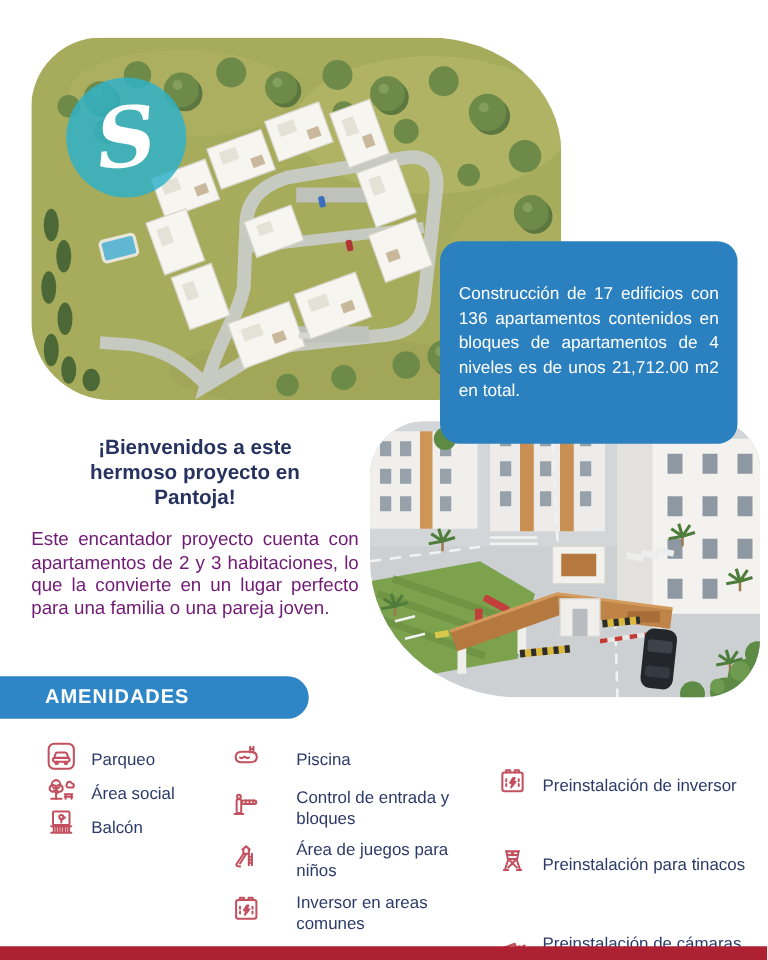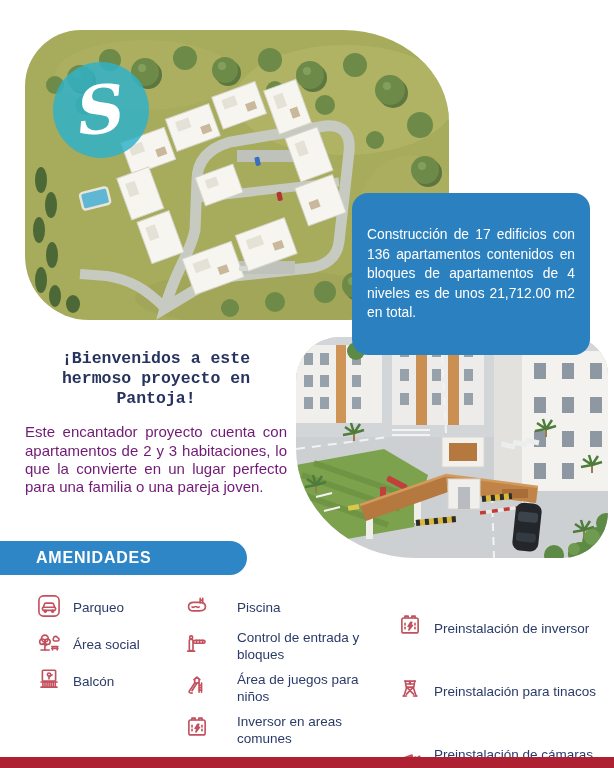--- a/index.html
+++ b/index.html
@@ -29,21 +29,21 @@
     background:#2b80c0;border-radius:16px;padding:32px 15px;z-index:3;
   }
   .info-text{
     margin:0;color:#ffffff;font-size:13.8px;line-height:1.42;
     text-align:justify;text-align-last:left;
   }
   
   .intro{position:absolute;left:25px;top:349px;width:262px;}
   .intro-heading{
     margin:0 auto;width:226px;text-align:center;color:#26335f;
-    font-size:16.5px;line-height:1.2;font-weight:bold;font-family:Liberation Mono, monospace;
+    font-size:16.5px;line-height:1.2;font-weight:bold;
   }
   .intro-body{
     margin:15px 0 0 0;color:#701a75;font-size:15px;line-height:1.22;
     text-align:justify;text-align-last:left;
   }
   
   .entrance{
     position:absolute;left:296px;top:337px;width:312px;height:221px;
     border-radius:44px 38px 46px 120px / 44px 38px 46px 110px;
     overflow:hidden;
@@ -51,21 +51,21 @@
   
   .amen-banner{
     position:absolute;left:0;top:541px;width:247px;height:34px;box-sizing:border-box;
     background:#2e86c6;border-radius:0 17px 17px 0;
     display:flex;align-items:center;padding-left:36px;
   }
   .amen-banner span{
     color:#fff;font-weight:bold;font-size:16px;letter-spacing:.8px;
   }
   .col{position:absolute;display:flex;flex-direction:column;}
-  .col1{left:36px;top:594px;width:150px;gap:10px;}
+  .col1{left:36px;top:594px;width:150px;}
   .col2{left:184px;top:592px;width:178px;gap:4px;}
   .col3{left:397px;top:609px;width:200px;gap:25px;}
   .item{display:flex;align-items:center;gap:11px;}
   .col1 .item{height:27px;}
   .col2 .item{min-height:31px;gap:27px;}
   .col2 .item.tall{min-height:38px;}
   .col3 .item{min-height:38px;}
   .col3 .item.xtall{min-height:56px;}
   .alabel{color:#2b3a68;font-size:13.5px;line-height:1.26;}
   .ic{

